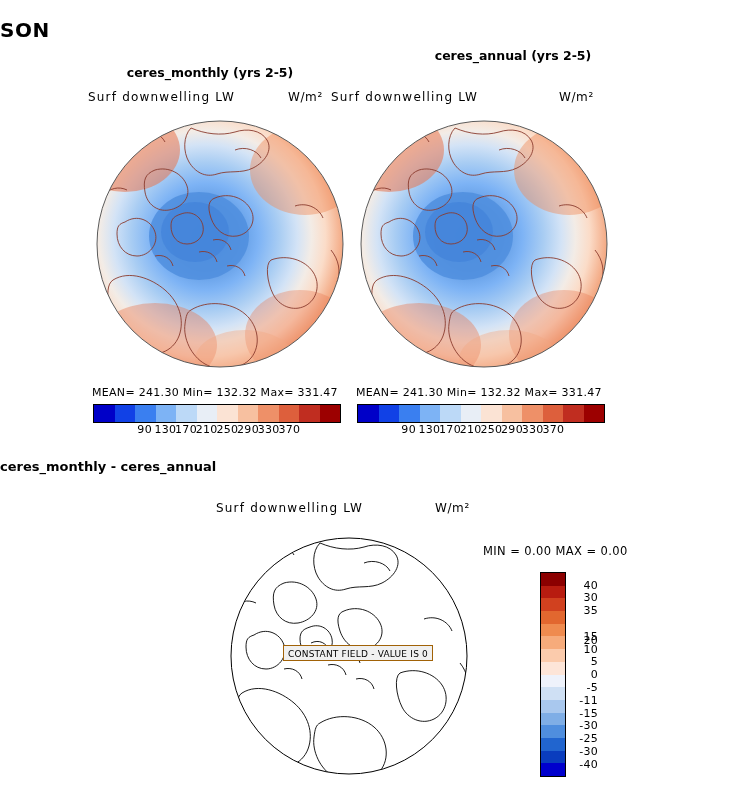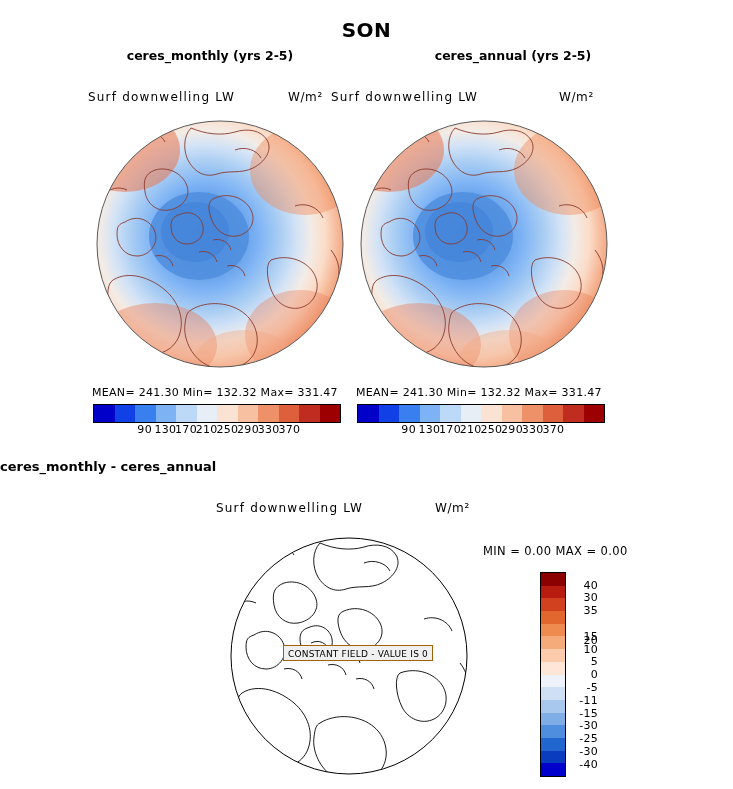--- a/index.html
+++ b/index.html
@@ -14,32 +14,31 @@
     font-family: "DejaVu Sans", sans-serif;
     color: #000000;
     overflow: hidden;
   }
   .abs { position: absolute; }
 
   #main-title {
     top: 18px;
     left: 0;
     width: 733px;
-    text-align: center;
     font-size: 20px;
     font-weight: bold;
     letter-spacing: 0.5px;
   }
 
   .panel-title {
     font-size: 12.5px;
     font-weight: bold;
     text-align: center;
   }
-  #panel-title-left  { top: 48px; left: 60px;  width: 300px; }
+  #panel-title-left  { top: 65px; left: 60px;  width: 300px; }
   #panel-title-right { top: 48px; left: 363px; width: 300px; }
 
   .var-label {
     font-size: 12px;
     letter-spacing: 1.2px;
     font-family: "DejaVu Sans", sans-serif;
   }
   .unit-label {
     font-size: 12px;
     letter-spacing: 0.6px;

